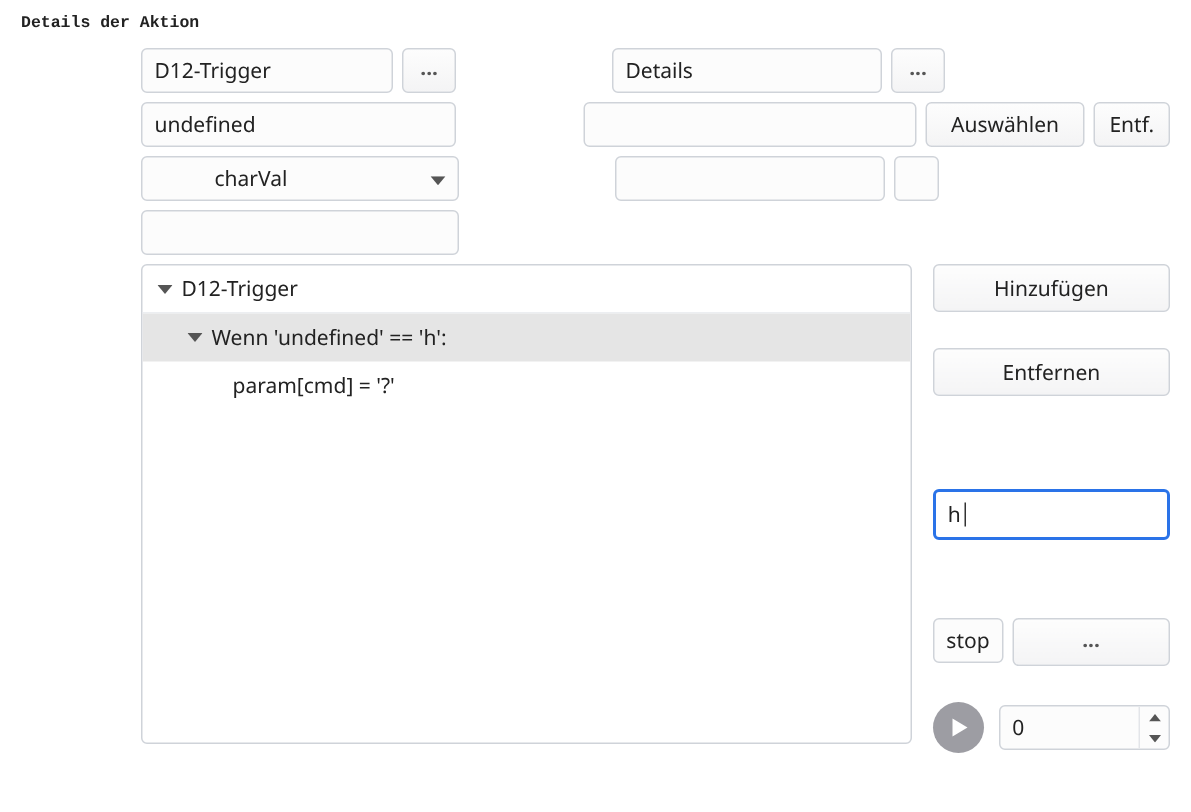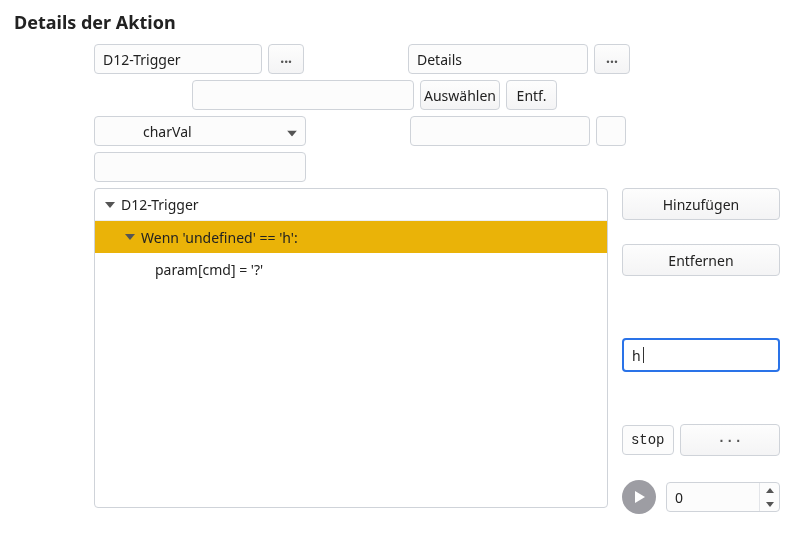--- a/index.html
+++ b/index.html
@@ -12,22 +12,23 @@
     background: #fff;
   }
   .page {
     width: 794px;
     height: 541px;
     padding: 10px 14px 10px 14px;
     position: relative;
   }
   .title {
     font-weight: 700;
-    font-size: 18px;
+    font-size: 11px;
     margin-bottom: 10px;
+    font-family: Liberation Mono, monospace;
   }
   .form-grid {
     margin-left: 80px;
   }
   .row {
     display: flex;
     align-items: center;
     gap: 6px;
     margin-bottom: 6px;
   }
@@ -84,21 +85,21 @@
     display:flex;
     align-items:center;
     height: 32px;
     padding: 0 10px;
     gap: 6px;
   }
   .tree-item.level-0 { padding-left: 10px; }
   .tree-item.level-1 { padding-left: 30px; }
   .tree-item.level-2 { padding-left: 60px; text-align: center; }
   .tree-item.selected {
-    background: #eab308;
+    background: #e5e5e5;
   }
   .tree-caret svg { display:block; }
   .tree-sep { border-bottom:1px solid #eceef1; }
 
   .side {
     width: 160px;
     display:flex;
     flex-direction: column;
     gap: 24px;
   }
@@ -115,21 +116,21 @@
     font-size:14px;
     gap:2px;
   }
   .text-caret {
     width:1px; height:16px; background:#333;
     display:inline-block;
     animation: blink 1s steps(1) infinite;
   }
   @keyframes blink { 50% { opacity:0; } }
 
-  .combo-row { display:flex; gap:6px; align-items:center;font-family:Liberation Mono, monospace; }
+  .combo-row { display:flex; gap:6px; align-items:flex-start; }
   .combo-row .input { flex:1; }
   .play-row { display:flex; gap:10px; align-items:center; }
   .play-btn {
     width:34px; height:34px; border-radius:50%;
     background:#9d9da3;
     display:flex; align-items:center; justify-content:center;
     cursor:pointer;
   }
   .spinner {
     flex:1;
@@ -184,26 +185,31 @@
         <div class="input w180">
             <span>Details</span>
           </div>
         <div class="btn ellipsis">
             <span>...</span>
           </div>
       </div>
     </div>
 
     <div class="row">
+      <div class="col-left-region">
+        <div class="input" style="width:212px">
+            <span>undefined</span>
+          </div>
+      </div>
       <div class="spacer-to-mid"></div>
       <div class="col-mid-region">
         <div class="input" style="width:222px">
             <span></span>
           </div>
-        <div class="btn" style="width:80px">
+        <div class="btn" style="width:106px">
             <span>Auswählen</span>
           </div>
         <div class="btn w46">
             <span>Entf.</span>
           </div>
       </div>
     </div>
 
     <div class="row">
       <div class="select" style="width:212px">

